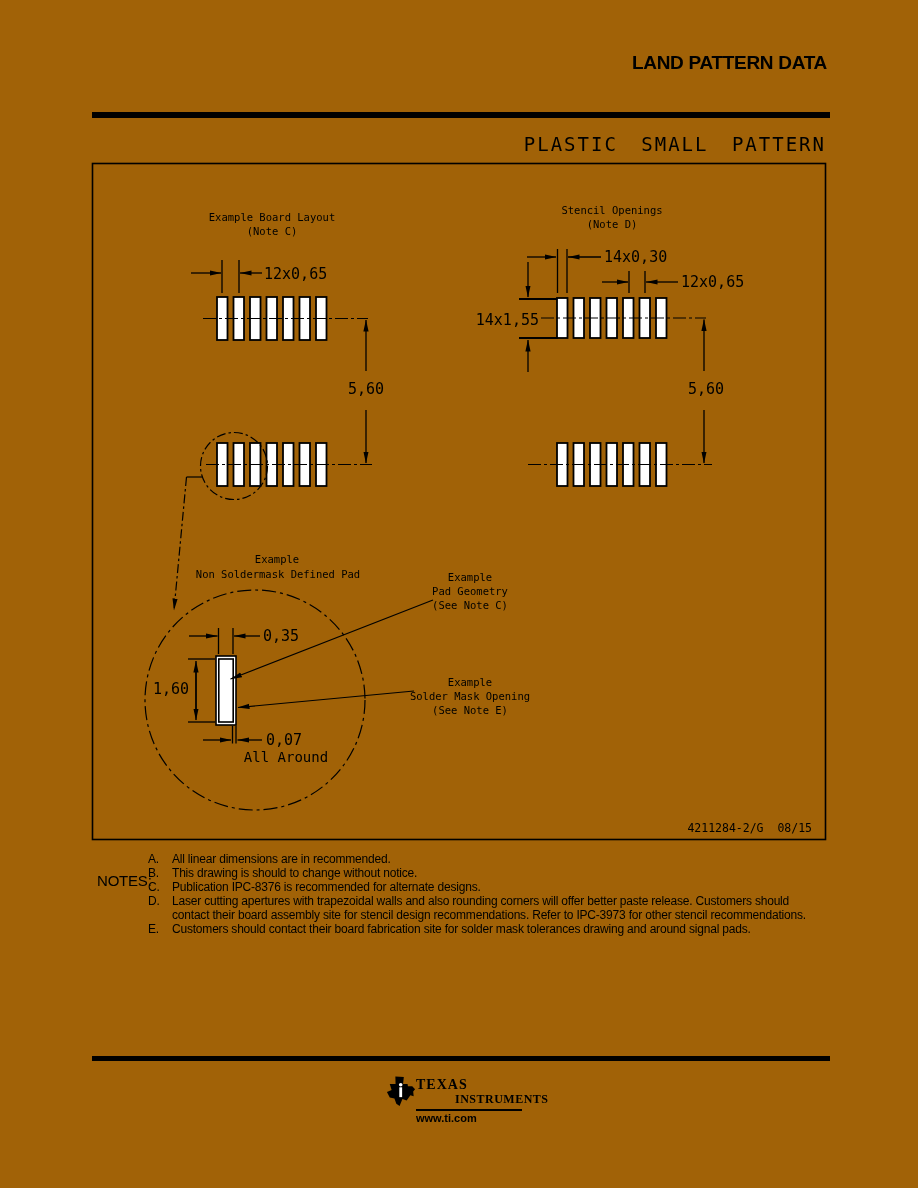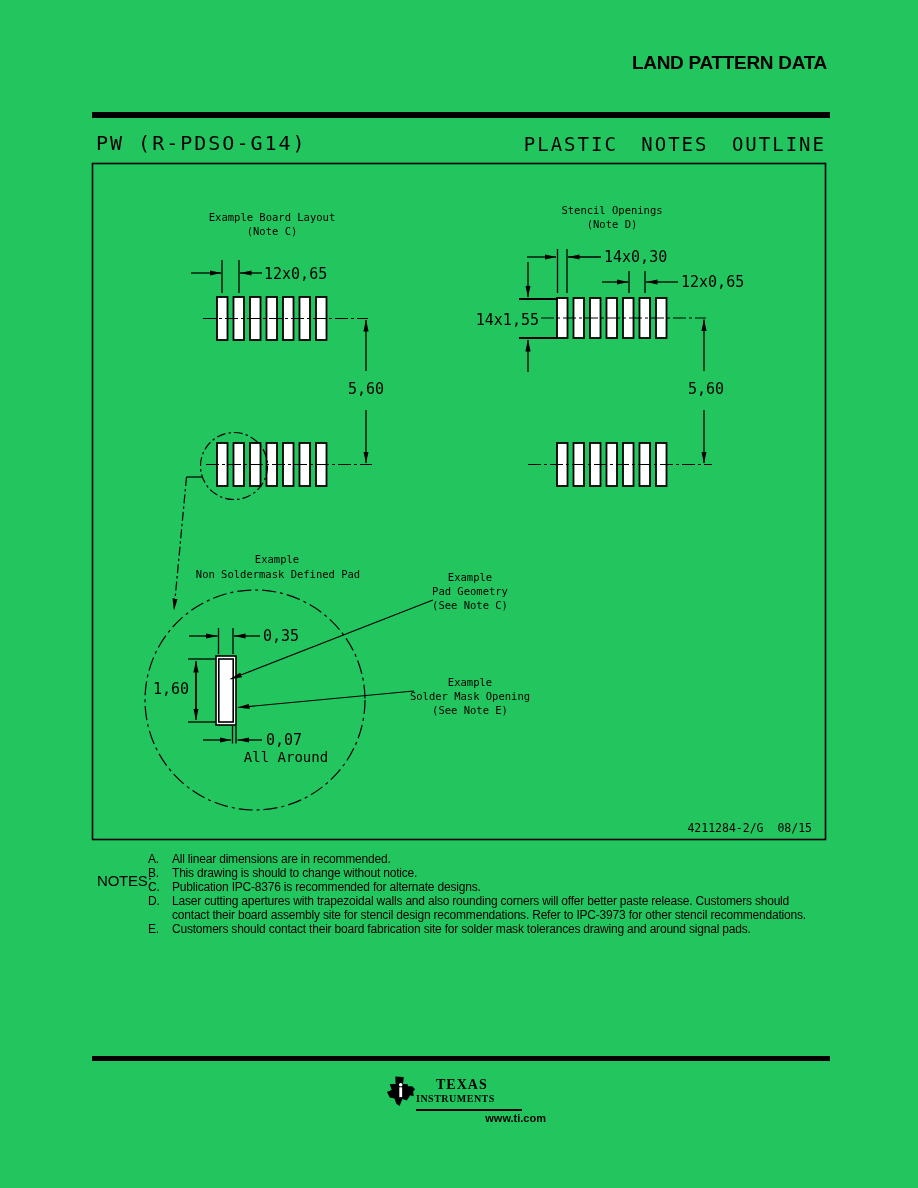--- a/index.html
+++ b/index.html
@@ -1,48 +1,47 @@
 <!DOCTYPE html>
 <html><head>
 <meta charset="utf-8">
 <style>
   html,body{margin:0;padding:0;background:#e8e8e8;}
-  .page{position:relative;width:918px;height:1188px;background:#22c55e;margin:0 auto;
+  .page{position:relative;width:918px;height:1188px;background:#a16207;margin:0 auto;
         font-family:"Liberation Sans",sans-serif;color:#000;overflow:hidden;}
   .abs{position:absolute;}
   .doc-title{top:52px;right:91px;font-size:19px;font-weight:bold;letter-spacing:-0.3px;
              font-family:"Liberation Sans",sans-serif;}
   .rule{background:#000;}
   .hdr-left{left:96px;top:131px;font-family:"DejaVu Sans Mono",monospace;font-size:20px;letter-spacing:2px;}
   .hdr-right{right:92px;top:133px;font-family:"DejaVu Sans Mono",monospace;font-size:19px;letter-spacing:2px;word-spacing:10px;}
   svg text{font-family:"DejaVu Sans Mono",monospace;fill:#000;}
   .lbl{font-size:10.5px;}
   .dim{font-size:15px;}
   .dwgno{font-size:11.5px;}
   .notes-label{left:97px;top:852px;font-size:15px;letter-spacing:-0.2px;margin-top:20px;}
   .notes{left:148px;top:852px;width:676px;font-size:12px;letter-spacing:-0.2px;line-height:14px;}
   .note-row{display:flex;}
   .note-letter{width:24px;flex:0 0 24px;}
   .note-text{width:646px;}
   .ti-brand{left:416px;top:1078px;font-family:"Liberation Serif",serif;font-weight:bold;line-height:14px;}
-  .ti-brand .l1{font-size:14px;letter-spacing:1px;margin-left:20px;}
-  .ti-brand .l2{font-size:10px;letter-spacing:0.5px;}
-  .ti-web{left:440px;top:1112px;width:106px;text-align:right;font-size:11px;font-weight:bold;}
+  .ti-brand .l1{font-size:14px;letter-spacing:1px;}
+  .ti-brand .l2{font-size:12px;letter-spacing:0.5px;margin-left:39px;}
+  .ti-web{left:416px;top:1112px;width:106px;text-align:left;font-size:11px;font-weight:bold;}
 </style>
 </head>
 <body>
 
 <div class="page">
 
   <div class="abs doc-title">LAND PATTERN DATA</div>
 
   <div class="abs rule" style="left:92px;top:112px;width:738px;height:6px;"></div>
 
-  <div class="abs hdr-left">PW (R-PDSO-G14)</div>
-  <div class="abs hdr-right">PLASTIC NOTES OUTLINE</div>
+  <div class="abs hdr-right">PLASTIC SMALL PATTERN</div>
 
   <svg class="abs" style="left:0;top:0;" width="918" height="1188" viewBox="0 0 918 1188">
     <defs>
       <marker id="arr" viewBox="0 0 12 6" refX="11.5" refY="3" markerWidth="12" markerHeight="6" orient="auto" markerUnits="userSpaceOnUse">
         <path d="M12,3 L0,0.4 L0,5.6 Z" fill="#000"></path>
       </marker>
       <rect id="padL" width="10.5" height="43"></rect>
       <rect id="padS" width="10.5" height="40"></rect>
     </defs>
 

